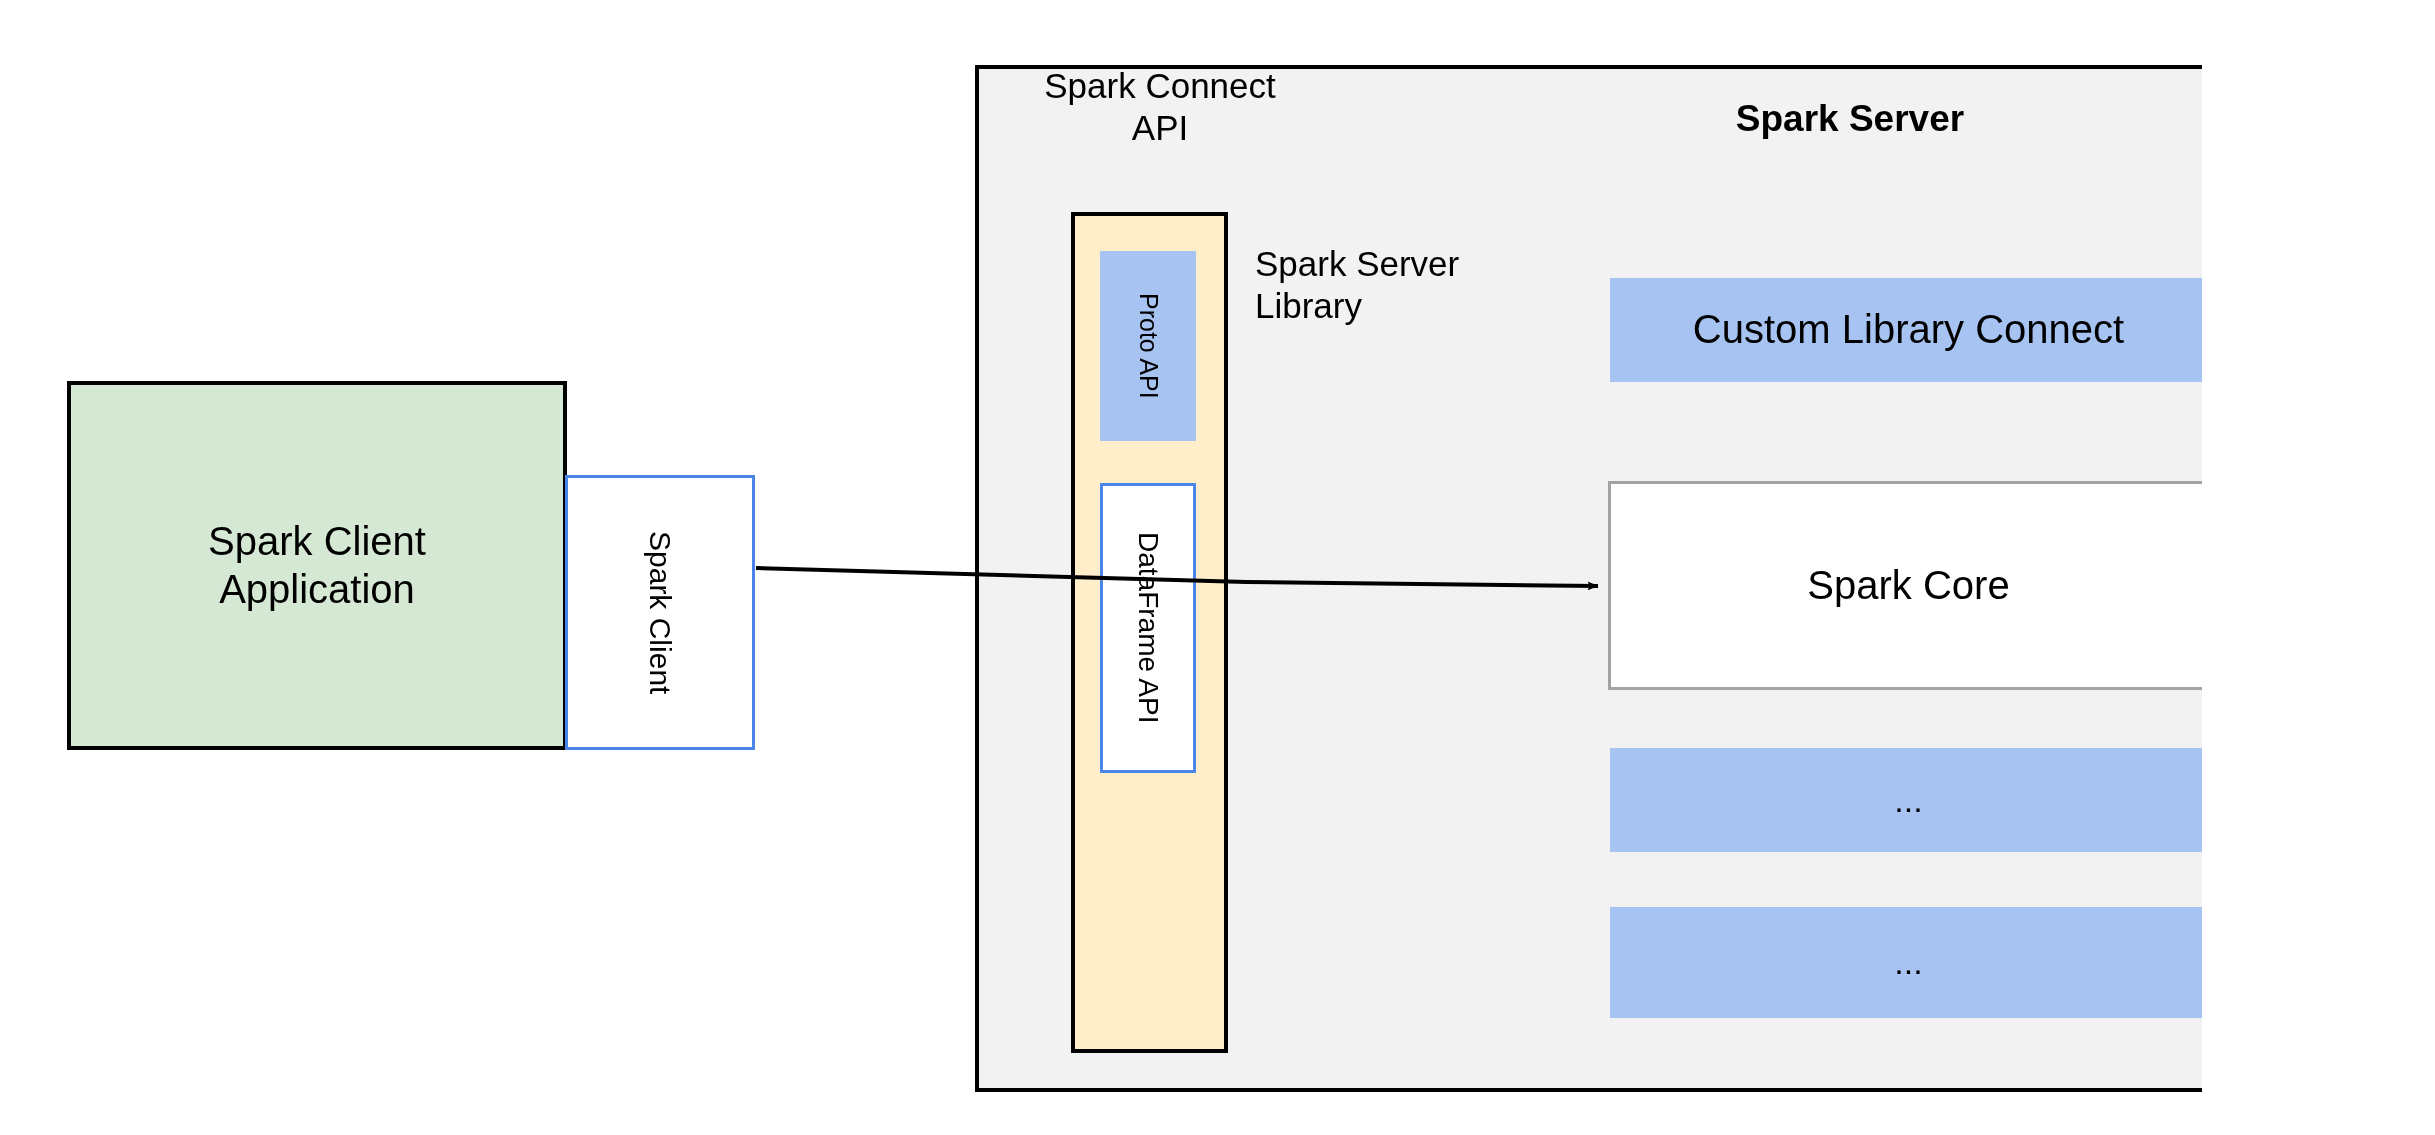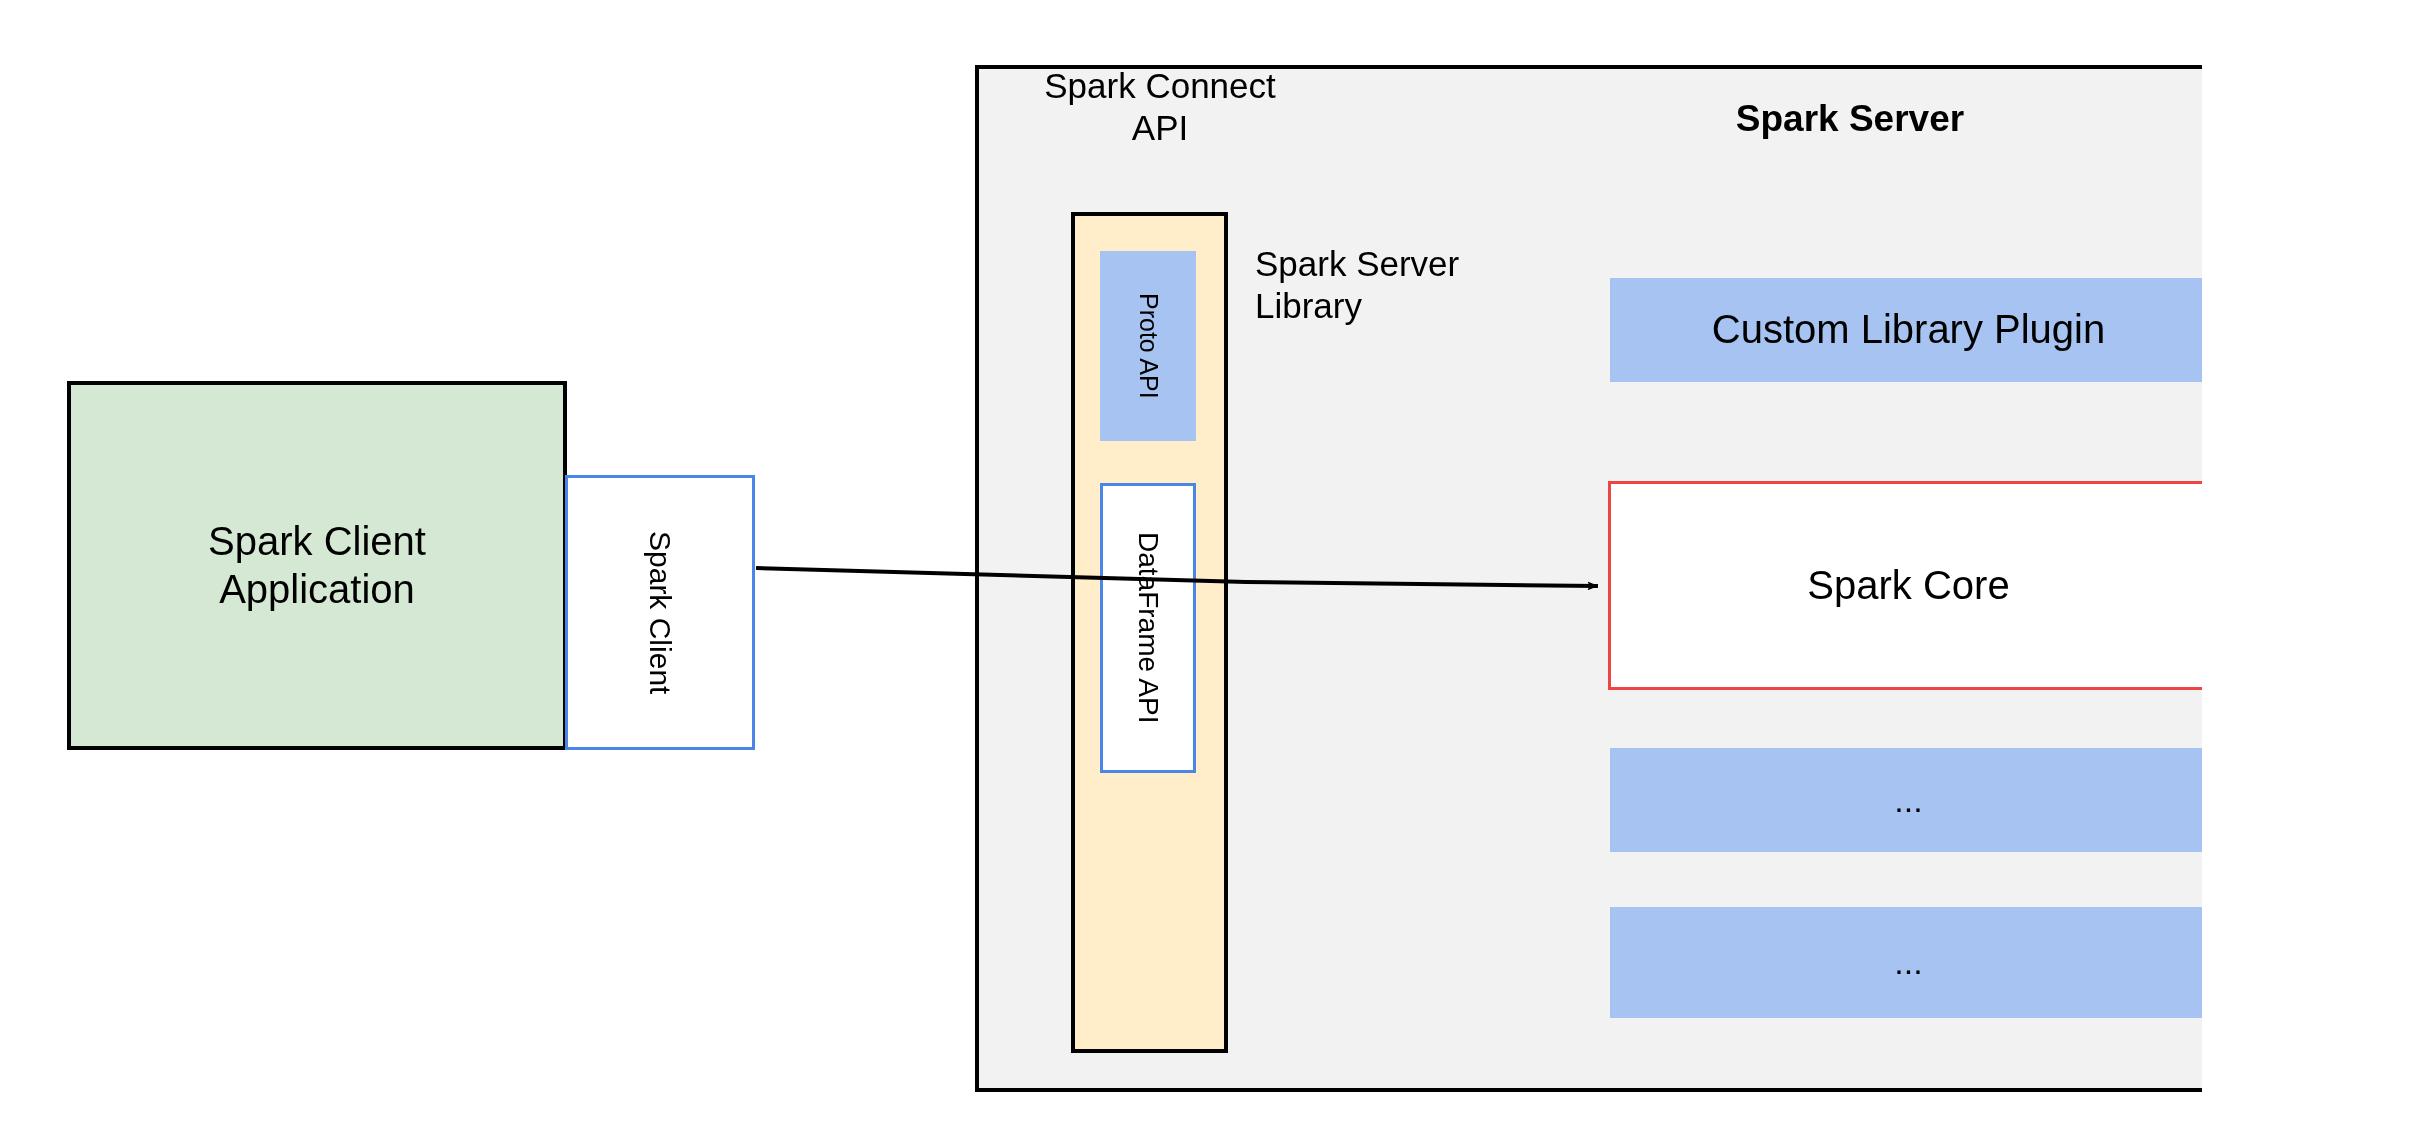--- a/index.html
+++ b/index.html
@@ -118,21 +118,21 @@
   #custom-library-plugin {
     left: 1610px; top: 278px;
     width: 597px; height: 104px;
     background: #a6c3f2;
     font-size: 40px;
   }
   #spark-core {
     left: 1608px; top: 481px;
     width: 601px; height: 209px;
     background: #ffffff;
-    border: 3px solid #ef4444;
+    border: 3px solid #a3a3a3;
     font-size: 40px;
   }
   #ellipsis-1 {
     left: 1610px; top: 748px;
     width: 597px; height: 104px;
     background: #a6c3f2;
     font-size: 34px;
   }
   #ellipsis-2 {
     left: 1610px; top: 907px;
@@ -167,21 +167,21 @@
 
   <div class="box" id="proto-api">
     <span class="vert">Proto API</span>
   </div>
 
   <div class="box" id="dataframe-api">
     <span class="vert">DataFrame API</span>
   </div>
 
   <div class="box" id="custom-library-plugin">
-    <span>Custom Library Plugin</span>
+    <span>Custom Library Connect</span>
   </div>
 
   <div class="box" id="spark-core">
     <span>Spark Core</span>
   </div>
 
   <div class="box" id="ellipsis-1">
     <span>...</span>
   </div>
 

